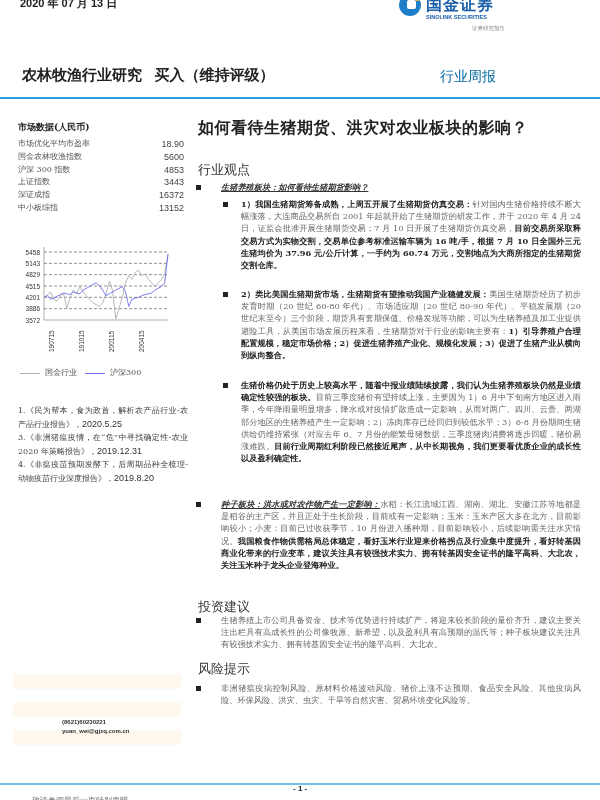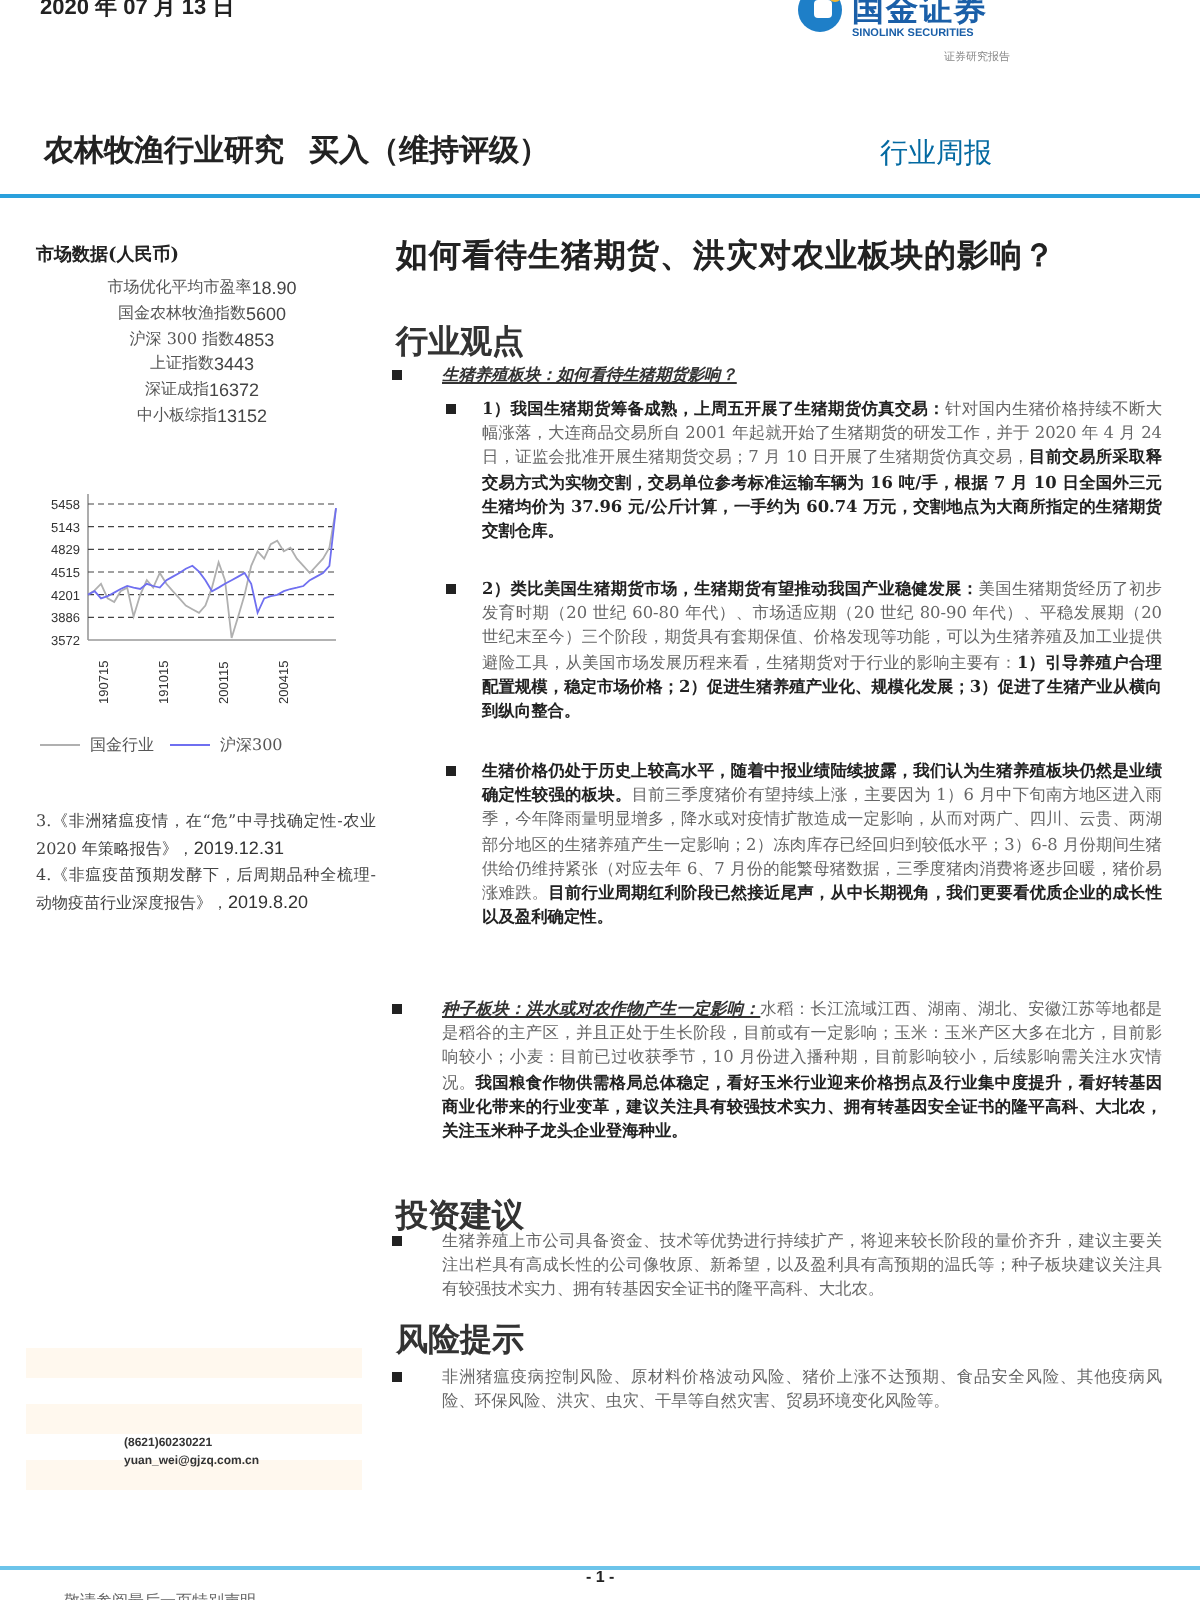--- a/index.html
+++ b/index.html
@@ -17,39 +17,39 @@
   #logo .en { position:absolute; left:27px; top:14px; font-size:5.5px; font-weight:bold; color:#1a5fa8; font-family:"Liberation Sans", sans-serif; }
   #logo .sub { position:absolute; left:73px; top:25px; font-size:5.5px; color:#888; }
 
   #header-title { left:22px; top:66px; font-size:15px; font-weight:bold; font-family:"Liberation Sans", sans-serif; }
   #header-type { right:104px; top:68px; font-size:14px; color:#0369a1; }
   #header-rule { left:0; top:97px; width:600px; height:2px; background:#2aa0dc; }
 
   
   #market { left:18px; top:121px; width:170px; }
   #market h4 { margin:0 0 4px 0; font-size:9px; font-weight:bold; }
-  .mrow { display:flex; justify-content:center; font-size:8px; line-height:12.8px; color:#555; width:166px; }
+  .mrow { display:flex; justify-content:space-between; font-size:8px; line-height:12.8px; color:#555; width:166px; }
   .mrow .v { font-family:"Liberation Sans", sans-serif; color:#444; font-size:9px; }
 
   #chart-wrap { left:0; top:240px; width:200px; height:140px; }
   #legend { left:20px; top:367px; font-size:8px; color:#555; display:flex; gap:8px; }
   #legend .ln { display:inline-block; width:20px; height:1px; vertical-align:middle; margin-right:5px; }
 
   #related { left:18px; top:405px; width:170px; font-size:8px; line-height:12.6px; color:#444; }
   #related h4 { margin:0 0 2px 0; font-size:9px; font-weight:bold; color:#222; }
   #related .item { margin-bottom:1px; text-align:justify; }
   #related .dt { font-family:"Liberation Sans", sans-serif; font-size:9px; color:#333; }
 
   #analyst { left:13px; top:674px; width:170px; }
   .abar { width:168px; height:15px; background:#fff8ee; margin-bottom:13px; }
   #contact { left:62px; top:718px; font-family:"Liberation Sans", sans-serif; font-size:6px; font-weight:bold; color:#333; line-height:9px; }
 
   
   #main-title { left:198px; top:118px; font-size:16px; font-weight:bold; letter-spacing:0.5px; }
-  .sec-h { font-size:16px; font-weight:bold; color:#333; }
+  .sec-h { font-size:13px; font-weight:normal; color:#333; }
   #view-h { left:198px; top:161px; }
   #invest-h { left:198px; top:598px; }
   #risk-h { left:198px; top:660px; }
 
   .bul { position:absolute; font-size:8.2px; line-height:12.2px; color:#666; text-align:justify; }
   .bul .sq { position:absolute; left:-25px; top:4px; width:5px; height:5px; background:#222; }
   .bul b { color:#222; font-weight:bold; }
   .bul .ul { text-decoration:underline; color:#333; font-weight:bold; font-style:italic; }
 
   #footer-rule { left:0; top:783px; width:600px; height:2px; background:#6cc4ea; }
@@ -125,20 +125,21 @@
       <polyline points="44.0,57.3 47.3,55.6 50.5,59.2 53.8,58.1 57.1,56.3 60.3,54.5 63.6,53.0 66.8,53.8 70.1,54.5 73.4,51.9 76.6,53.0 79.9,53.8 83.2,50.1 86.4,48.3 89.7,46.5 92.9,44.4 96.2,42.9 99.5,45.8 102.7,50.1 106.0,55.6 109.3,53.8 112.5,51.9 115.8,50.1 119.1,48.3 122.3,46.5 125.6,51.9 128.8,66.4 132.1,59.2 135.4,58.1 138.6,57.4 141.9,55.6 145.2,54.5 148.4,53.8 151.7,53.0 154.9,50.1 158.2,48.3 161.5,46.5 164.7,42.9 168.0,14.1" fill="none" stroke="#6f6ff0" stroke-width="0.9"></polyline>
     </svg>
 </div>
 <div class="abs" id="legend">
   <span><span class="ln" style="background:#b0b0b0"></span><span>国金行业</span></span>
   <span><span class="ln" style="background:#6f6ff0"></span><span>沪深300</span></span>
 </div>
 
 <div class="abs" id="related">
   <div id="related-items">
+      <div class="item"><span>1.《民为帮本，食为政首，解析农产品行业-农产品行业报告》，</span><span class="dt">2020.5.25</span></div>
       <div class="item"><span>3.《非洲猪瘟疫情，在“危”中寻找确定性-农业 2020 年策略报告》，</span><span class="dt">2019.12.31</span></div>
       <div class="item"><span>4.《非瘟疫苗预期发酵下，后周期品种全梳理-动物疫苗行业深度报告》，</span><span class="dt">2019.8.20</span></div>
     </div>
 </div>
 
 <div class="abs" id="analyst">
   <div class="abar"></div>
   <div class="abar"></div>
   <div class="abar"></div>
 </div>

